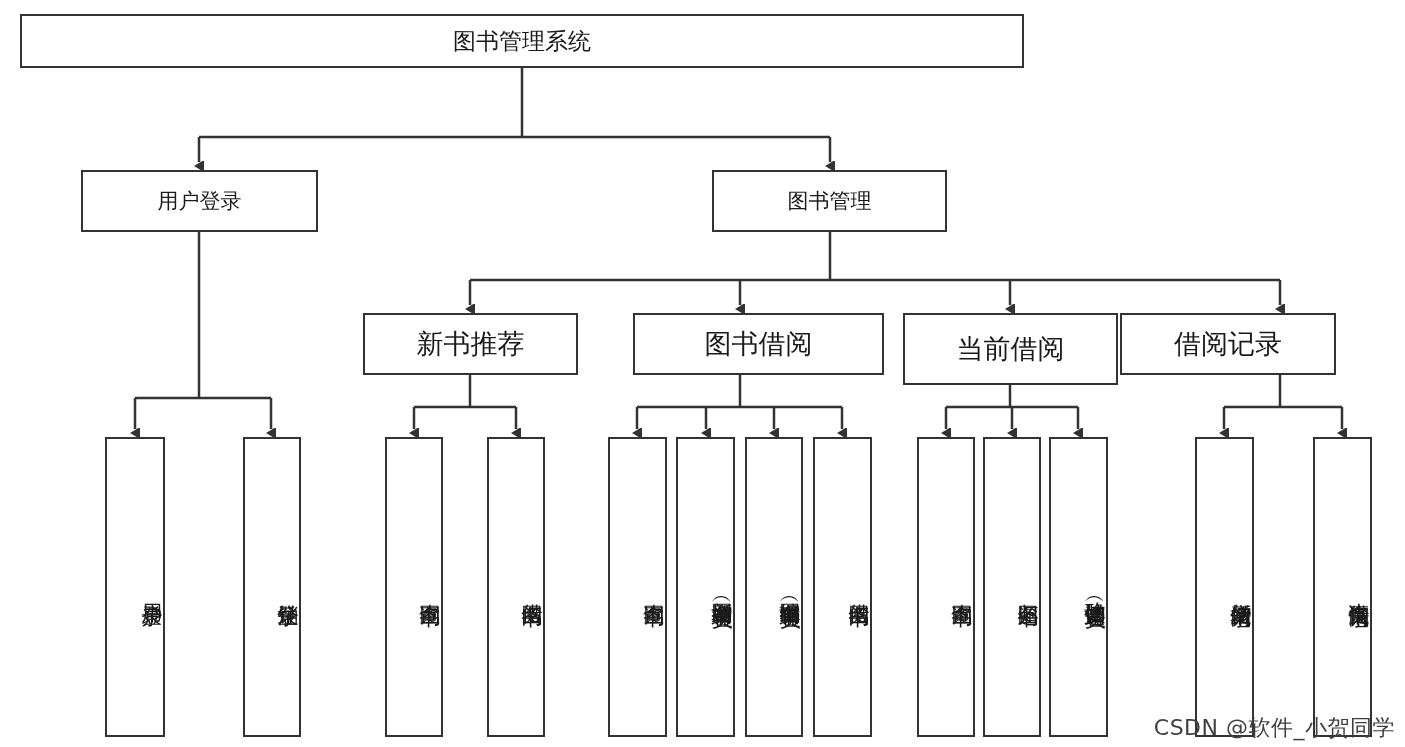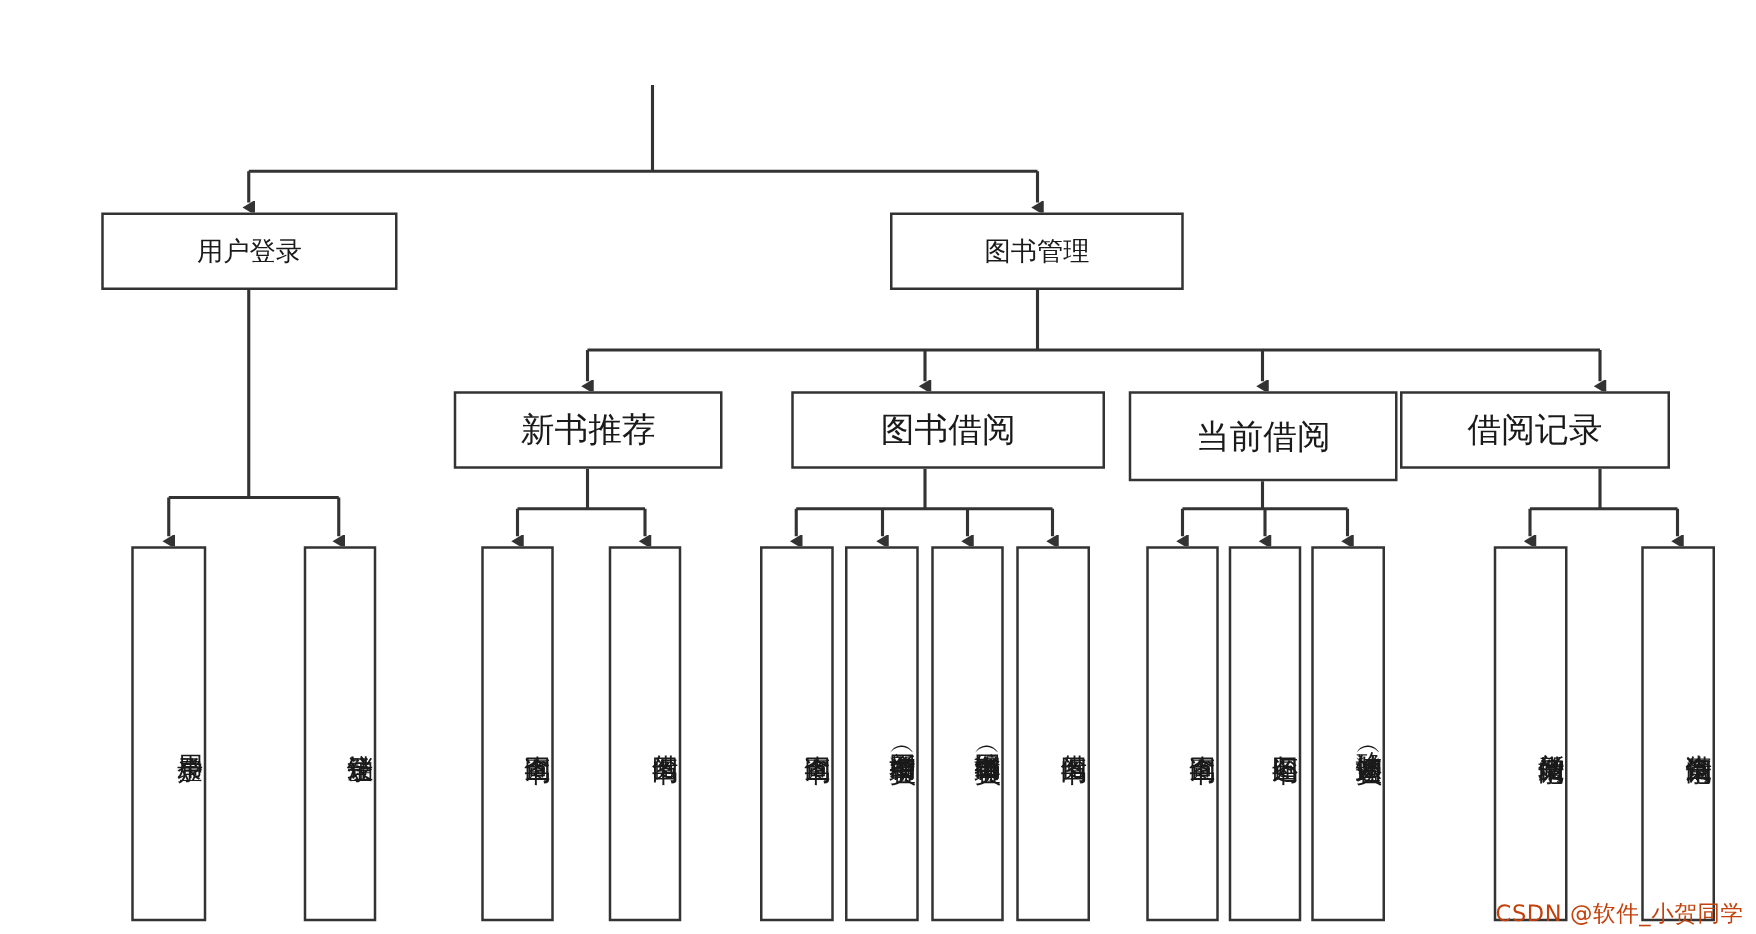--- a/index.html
+++ b/index.html
@@ -57,22 +57,22 @@
   .node.leaf .label {
     writing-mode: vertical-rl;
     text-orientation: upright;
     display: block;
     max-height: 100%;
   }
   .watermark {
     position: absolute;
     right: 10px;
     bottom: 4px;
-    font-size: 18px;
-    color: #c2410c;
+    font-size: 22px;
+    color: #404040;
     letter-spacing: 0.5px;
     white-space: nowrap;
     user-select: none;
   }
 </style>
 </head>
 <body>
 
 <div id="canvas">
 
@@ -119,20 +119,23 @@
       <path d="M1012,407 L1012,429" marker-end="url(#arrow)"></path>
       <path d="M1078,407 L1078,429" marker-end="url(#arrow)"></path>
 
       <path d="M1280,375 L1280,407"></path>
       <path d="M1224,407 L1342,407"></path>
       <path d="M1224,407 L1224,429" marker-end="url(#arrow)"></path>
       <path d="M1342,407 L1342,429" marker-end="url(#arrow)"></path>
     </g>
   </svg>
 
+  <div class="node level-0" style="left: 20px; top: 14px; width: 1004px; height: 54px;">
+    <span class="label">图书管理系统</span>
+  </div>
 
   <div class="node level-1" style="left: 81px; top: 170px; width: 237px; height: 62px;">
     <span class="label">用户登录</span>
   </div>
   <div class="node level-1" style="left: 712px; top: 170px; width: 235px; height: 62px;">
     <span class="label">图书管理</span>
   </div>
 
   <div class="node level-2" style="left: 363px; top: 313px; width: 215px; height: 62px;">
     <span class="label">新书推荐</span>

